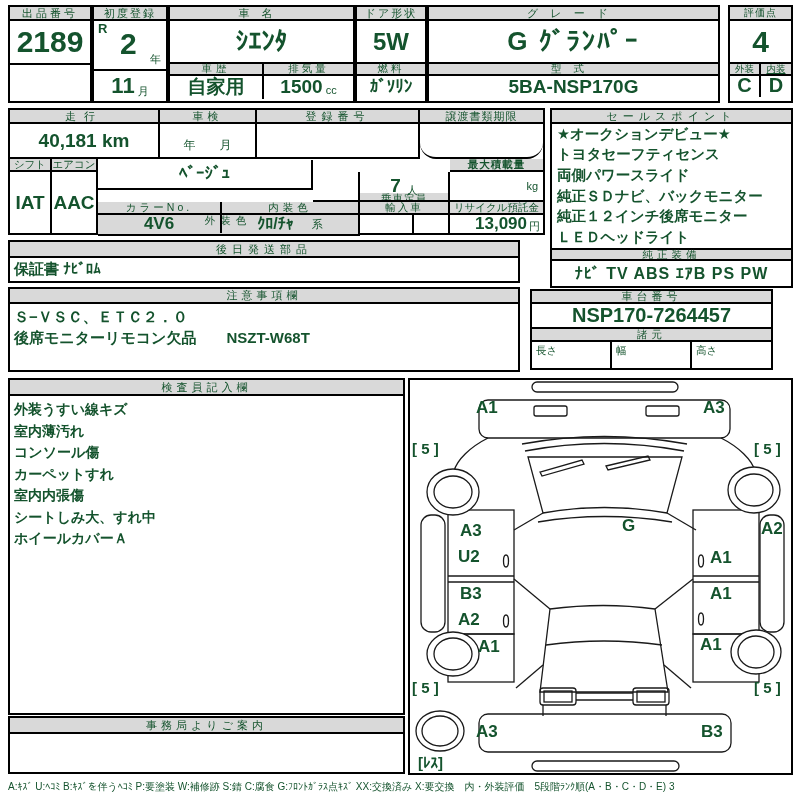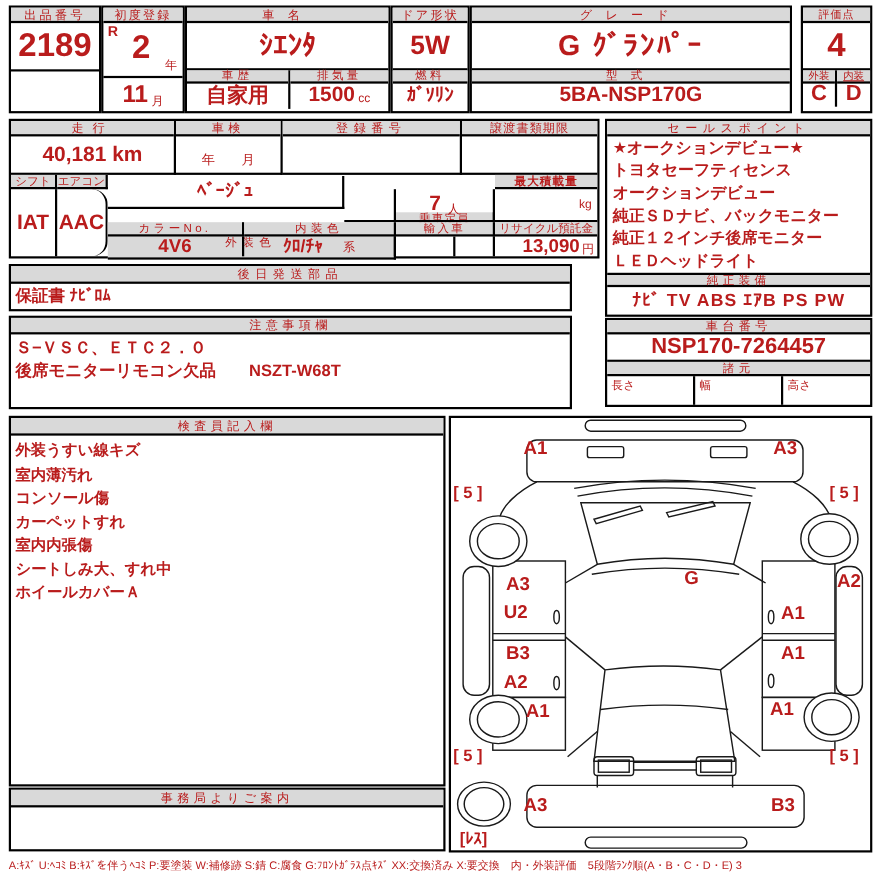--- a/index.html
+++ b/index.html
@@ -1,16 +1,16 @@
 <!DOCTYPE html>
 <html><head>
 <meta charset="utf-8">
 <style>
   html,body{margin:0;padding:0;background:#fff;}
-  .sheet{position:relative;width:800px;height:800px;background:#fff;color:#b91c1c;
+  .sheet{position:relative;width:800px;height:800px;background:#fff;color:#14532d;
          font-family:"Liberation Sans","DejaVu Sans",sans-serif;overflow:hidden;}
   .abs{position:absolute;box-sizing:border-box;}
   .b{border:2px solid #000;}
   .hdr{background:#d9d9d9;font-size:11px;font-weight:normal;display:flex;align-items:center;
        justify-content:center;white-space:nowrap;box-sizing:border-box;border-bottom:2px solid #000;}
   .hdr2{background:#d9d9d9;font-size:10.5px;display:flex;align-items:center;justify-content:center;
         white-space:nowrap;box-sizing:border-box;border-bottom:2px solid #000;}
   .val{display:flex;align-items:center;justify-content:center;font-weight:bold;
        white-space:nowrap;box-sizing:border-box;}
   .ls0{letter-spacing:0;}.ls1{letter-spacing:1px;}.ls2{letter-spacing:2px;}.ls3{letter-spacing:3px;}
@@ -103,32 +103,32 @@
       <div class="val" style="height:33px;font-size:19px;">40,181 km</div>
     </div>
     <div class="abs br bb" style="left:150px;top:0;width:97px;height:49px;">
       <div class="hdr ls4" style="height:14px;">車検</div>
       <div class="val" style="height:33px;font-size:12px;font-weight:normal;align-items:flex-end;padding-bottom:3px;">年　　月</div>
     </div>
     <div class="abs br bb" style="left:247px;top:0;width:163px;height:49px;">
       <div class="hdr ls5" style="height:14px;">登録番号</div>
       <div class="val"></div>
     </div>
-    <div class="abs bb" style="left:410px;top:0;width:123px;height:49px;">
+    <div class="abs bb" style="left:410px;top:0;width:123px;height:49px;border-radius:16px;">
       <div class="hdr ls1" style="height:14px;">譲渡書類期限</div>
     </div>
 
     <div class="hdr2 ls0 abs br" style="left:0;top:49px;width:42px;height:13px;">シフト</div>
     <div class="hdr2 ls0 abs br" style="left:42px;top:49px;width:46px;height:13px;">エアコン</div>
     <div class="hdr2 ls5 abs br" style="left:88px;top:49px;width:262px;height:29px;margin-top:48px;">外装色</div>
     <div class="hdr2 ls1 abs br" style="left:350px;top:49px;width:90px;height:13px;margin-top:34px;">乗車定員</div>
     <div class="hdr2 ls1 abs" style="left:440px;top:49px;width:93px;height:13px;border-bottom:2px solid #000;font-weight:bold;">最大積載量</div>
 
     <div class="val abs br" style="left:0;top:62px;width:42px;height:61px;font-size:19px;">IAT</div>
-    <div class="val abs br" style="left:42px;top:62px;width:46px;height:61px;font-size:19px;border-radius:14px;">AAC</div>
+    <div class="val abs br" style="left:42px;top:62px;width:46px;height:61px;font-size:19px;">AAC</div>
 
     <div class="val abs br bb" style="left:88px;top:50px;width:215px;height:30px;font-size:17px;">ﾍﾞｰｼﾞｭ</div>
     <div class="abs br bb" style="left:303px;top:62px;width:47px;height:30px;"></div>
     <div class="val abs br bb" style="left:350px;top:62px;width:90px;height:30px;">
       <span style="font-size:19px;">7</span>
       <span class="unit" style="margin-left:6px;margin-top:8px;font-weight:normal;">人</span>
     </div>
     <div class="val abs bb" style="left:440px;top:62px;width:93px;height:30px;font-size:11px;font-weight:normal;justify-content:flex-end;padding-right:5px;">kg</div>
 
     <div class="hdr2 ls3 abs br" style="left:88px;top:92px;width:124px;height:13px;">カラーNo.</div>
@@ -148,21 +148,21 @@
       <span style="font-size:17px;">13,090</span>
       <span style="font-size:11px;font-weight:normal;margin-left:2px;margin-top:4px;">円</span>
     </div>
   </div>
 
   <div class="abs b" style="left:550px;top:108px;width:243px;height:180px;">
     <div class="hdr ls5" style="height:14px;">セールスポイント</div>
     <div class="lines" style="height:124px;display:flex;flex-direction:column;justify-content:space-around;padding-left:5px;font-size:14.5px;">
       <div>★オークションデビュー★</div>
       <div>トヨタセーフティセンス</div>
-      <div>オークションデビュー</div>
+      <div>両側パワースライド</div>
       <div>純正ＳＤナビ、バックモニター</div>
       <div>純正１２インチ後席モニター</div>
       <div>ＬＥＤヘッドライト</div>
     </div>
     <div class="hdr2 ls4" style="height:13px;border-top:2px solid #000;">純正装備</div>
     <div class="val" style="height:25px;font-size:16px;letter-spacing:1px;">ﾅﾋﾞ TV ABS ｴｱB PS PW</div>
   </div>
 
   <div class="abs b" style="left:8px;top:240px;width:512px;height:43px;">
     <div class="hdr ls5" style="height:16px;">後日発送部品</div>
@@ -170,21 +170,21 @@
   </div>
 
   <div class="abs b" style="left:8px;top:287px;width:512px;height:85px;">
     <div class="hdr ls4" style="height:15px;">注意事項欄</div>
     <div class="lines" style="padding:2px 0 0 4px;font-size:15px;line-height:21px;">
       <div>Ｓ−ＶＳＣ、ＥＴＣ２．０</div>
       <div>後席モニターリモコン欠品　　NSZT-W68T</div>
     </div>
   </div>
 
-  <div class="abs b" style="left:550px;top:289px;width:243px;height:81px;">
+  <div class="abs b" style="left:530px;top:289px;width:243px;height:81px;">
     <div class="hdr ls4" style="height:13px;">車台番号</div>
     <div class="val bb" style="height:25px;font-size:20px;">NSP170-7264457</div>
     <div class="hdr2 ls4" style="height:13px;">諸元</div>
     <div style="display:flex;height:26px;">
       <div class="br" style="width:80px;box-sizing:border-box;font-size:10.5px;padding:2px 0 0 4px;">長さ</div>
       <div class="br" style="width:80px;box-sizing:border-box;font-size:10.5px;padding:2px 0 0 4px;">幅</div>
       <div style="flex:1;font-size:10.5px;padding:2px 0 0 4px;">高さ</div>
     </div>
   </div>
 

